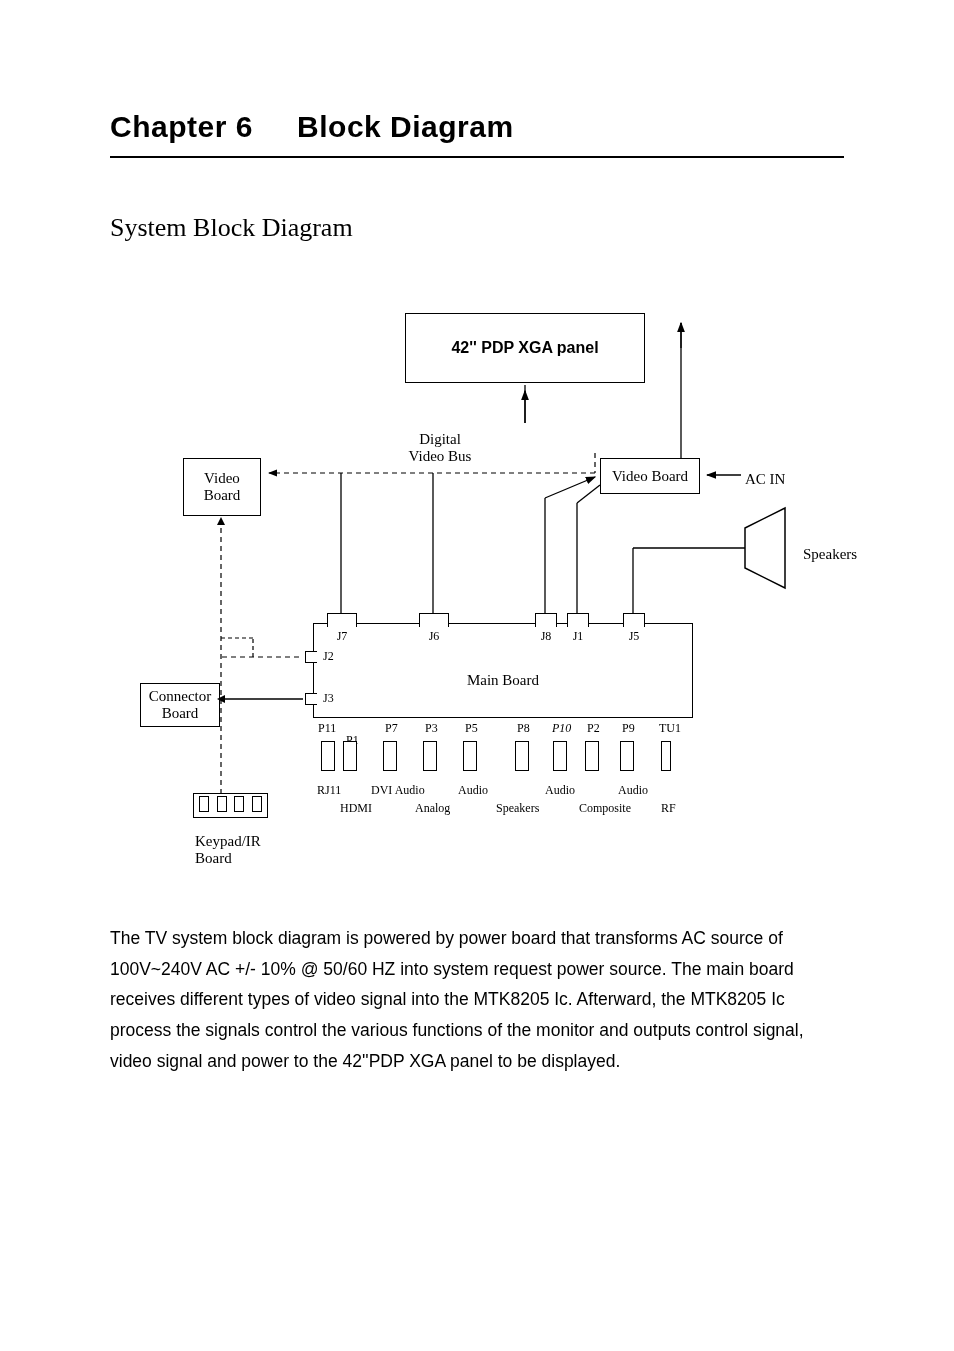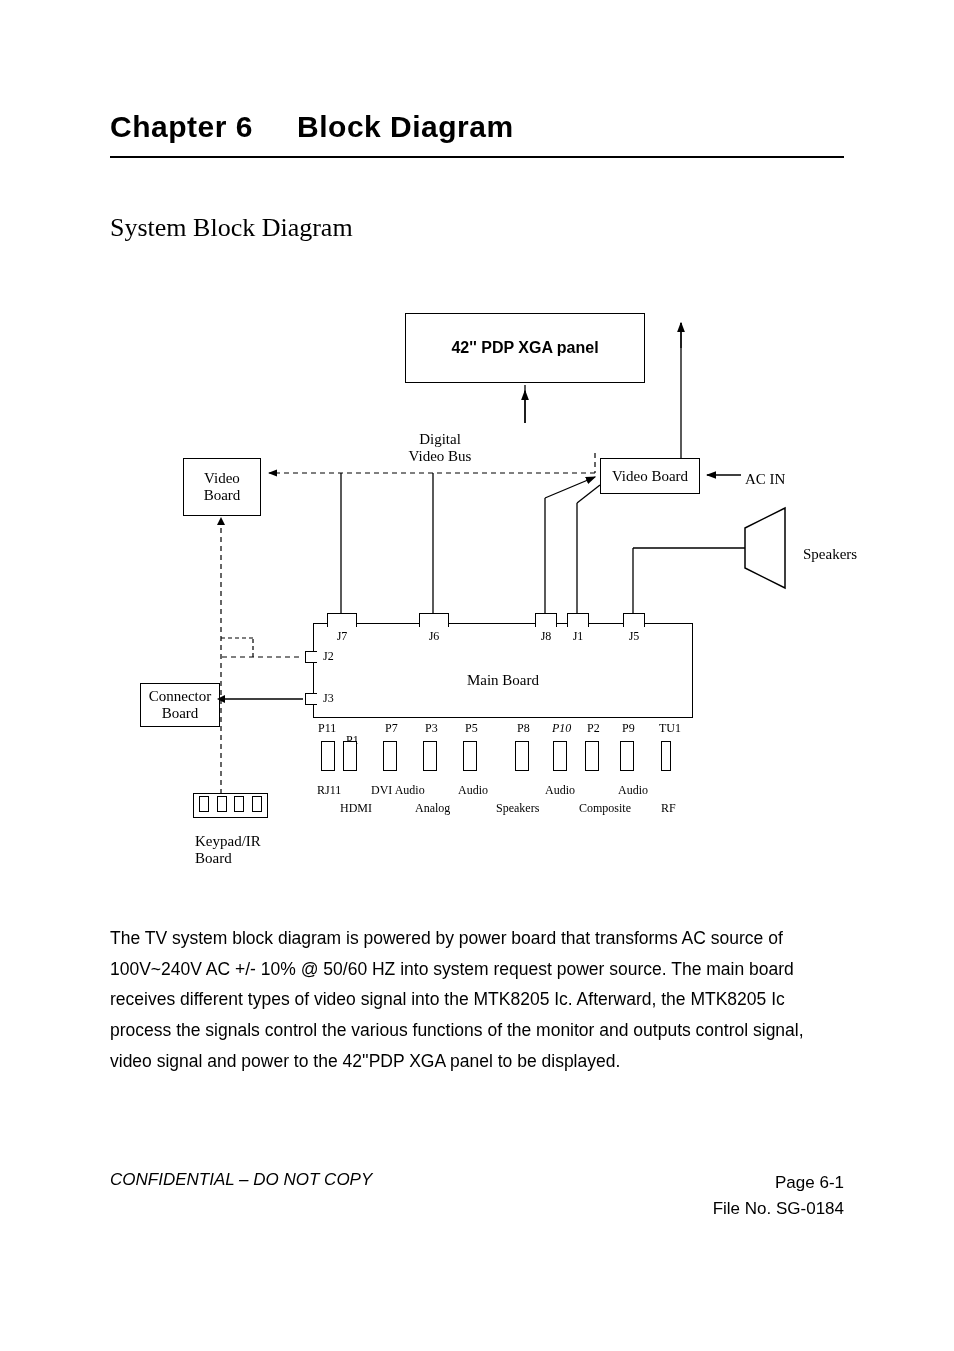--- a/index.html
+++ b/index.html
@@ -229,21 +229,14 @@
       <polygon points="100,422 100,430 92,426" fill="#000"></polygon>
 
       <line x1="128" y1="384" x2="128" y2="365" stroke="#000" stroke-width="1.2" stroke-dasharray="4,3"></line>
       <line x1="128" y1="365" x2="96" y2="365" stroke="#000" stroke-width="1.2" stroke-dasharray="4,3"></line>
     </svg>
 
   </div>
 
   <div class="body-text">The TV system block diagram is powered by power board that transforms AC source of 100V~240V AC +/- 10% @ 50/60 HZ into system request power source. The main board receives different types of video signal into the MTK8205 Ic. Afterward, the MTK8205 Ic process the signals control the various functions of the monitor and outputs control signal, video signal and power to the 42''PDP XGA panel to be displayed.</div>
 
-  <div class="footer">
-    <div class="left">CONFIDENTIAL – DO NOT COPY</div>
-    <div class="right">
-      <div>Page 6-1</div>
-      <div>File No. SG-0184</div>
-    </div>
-  </div>
 
 </div>
 
 </body></html>

